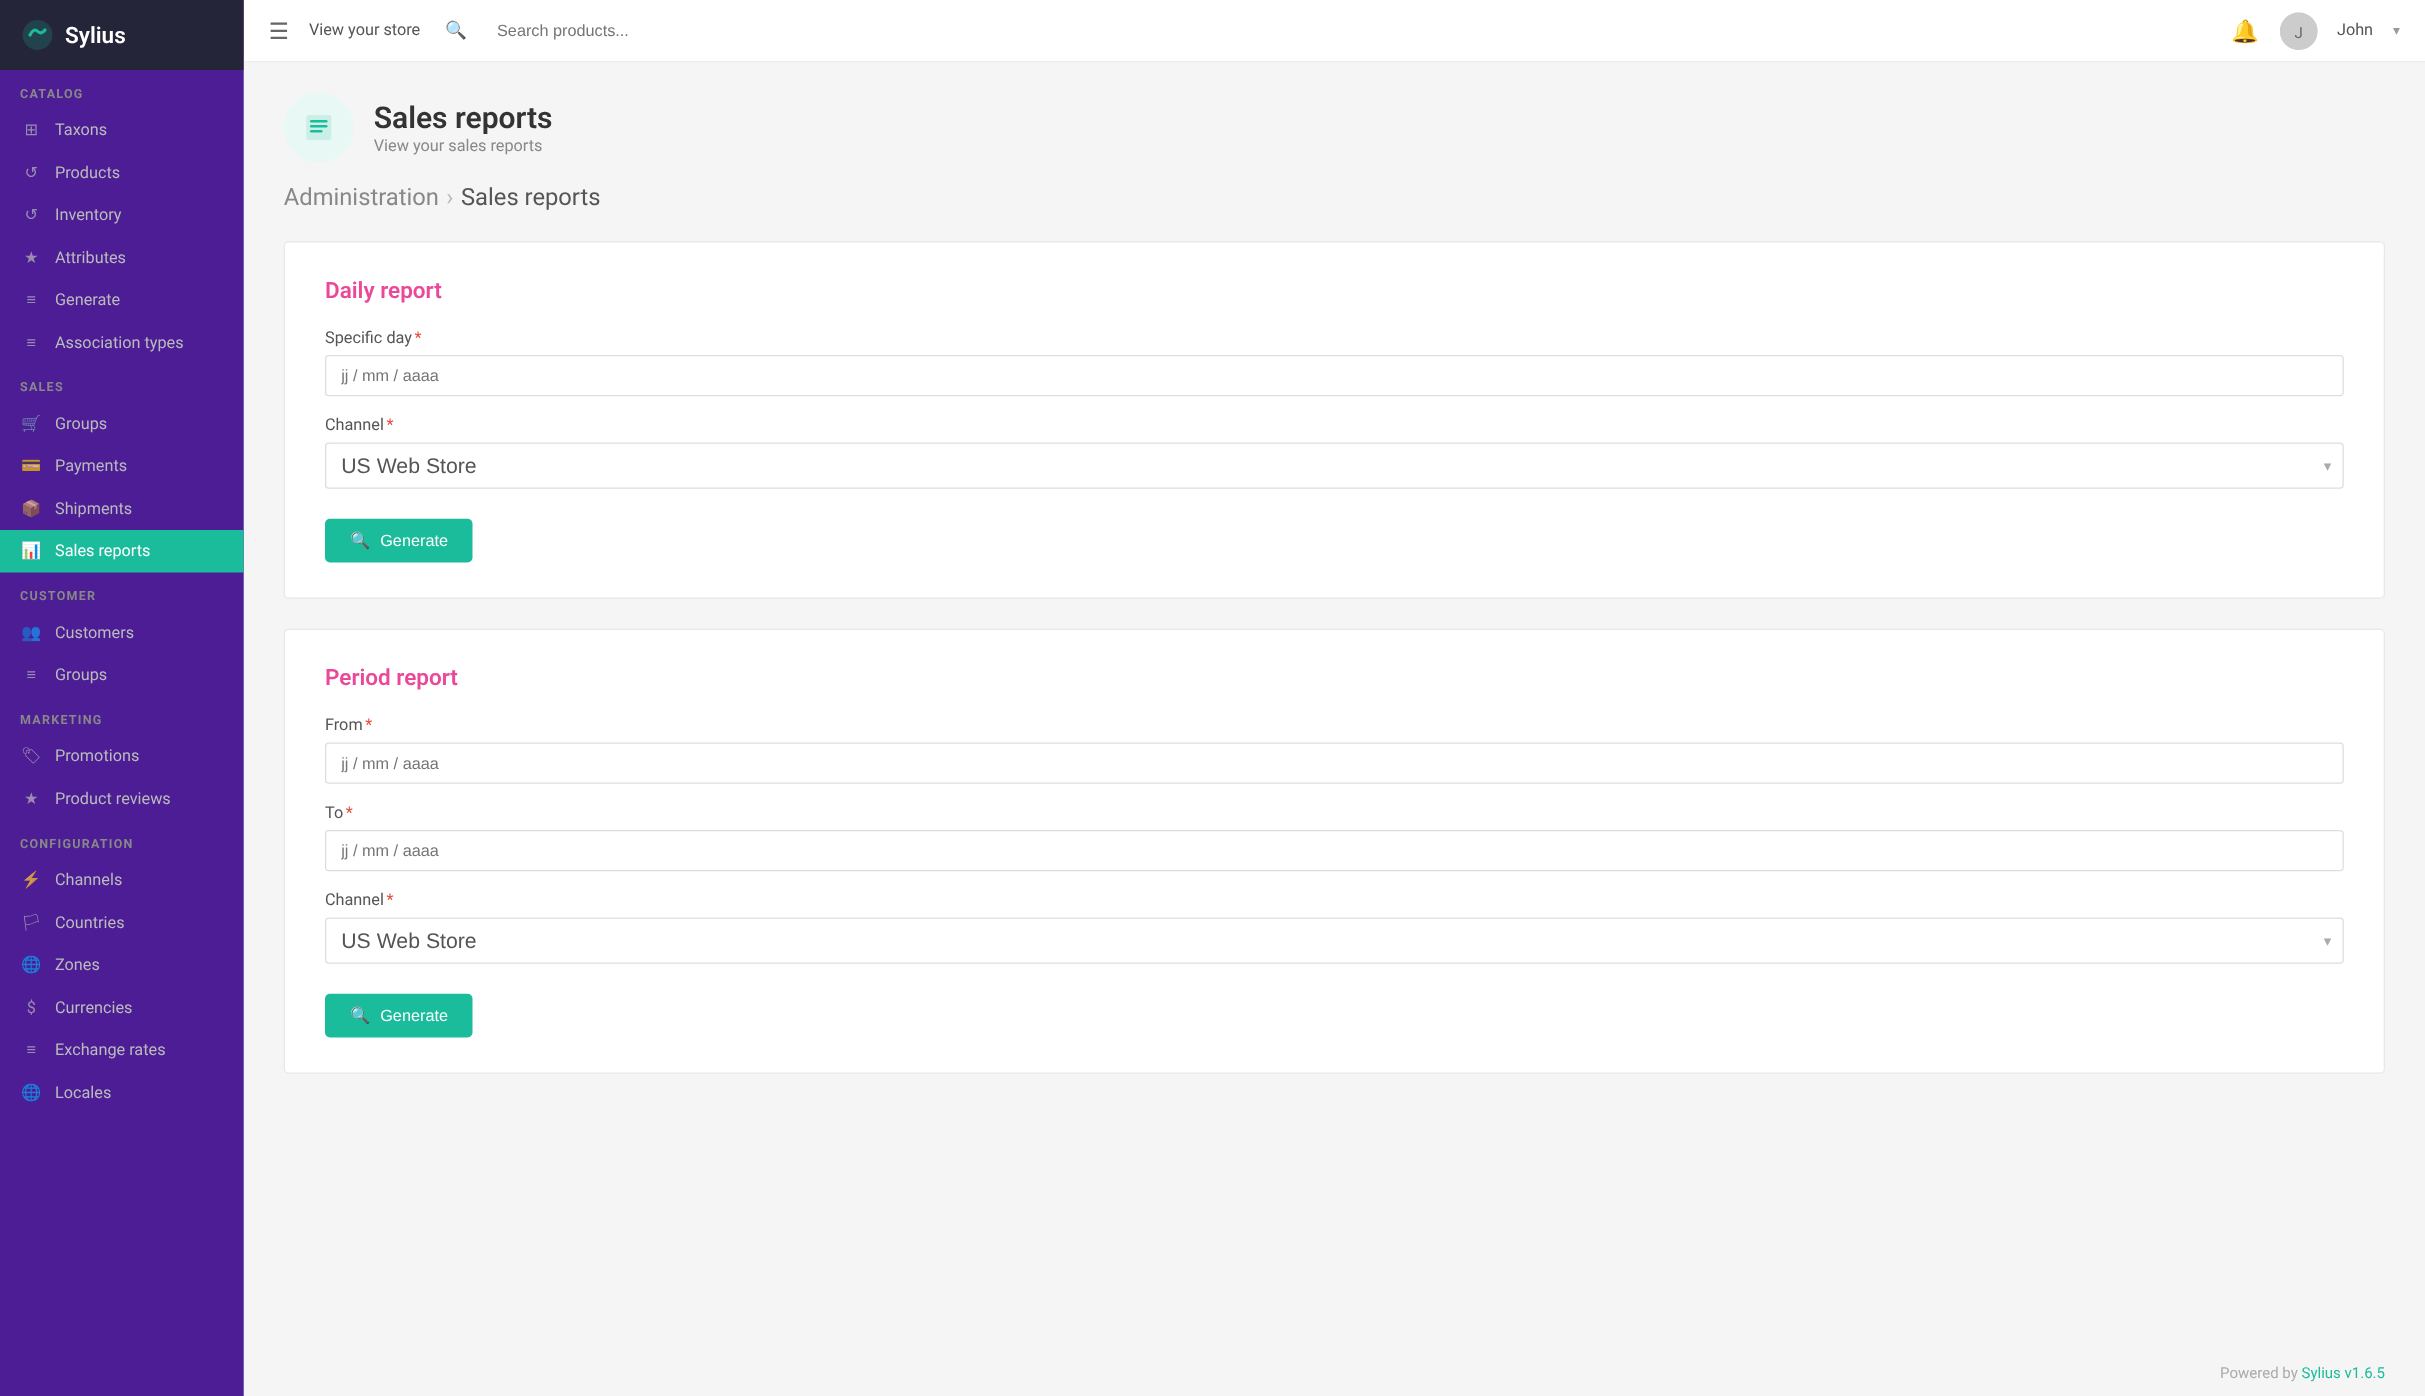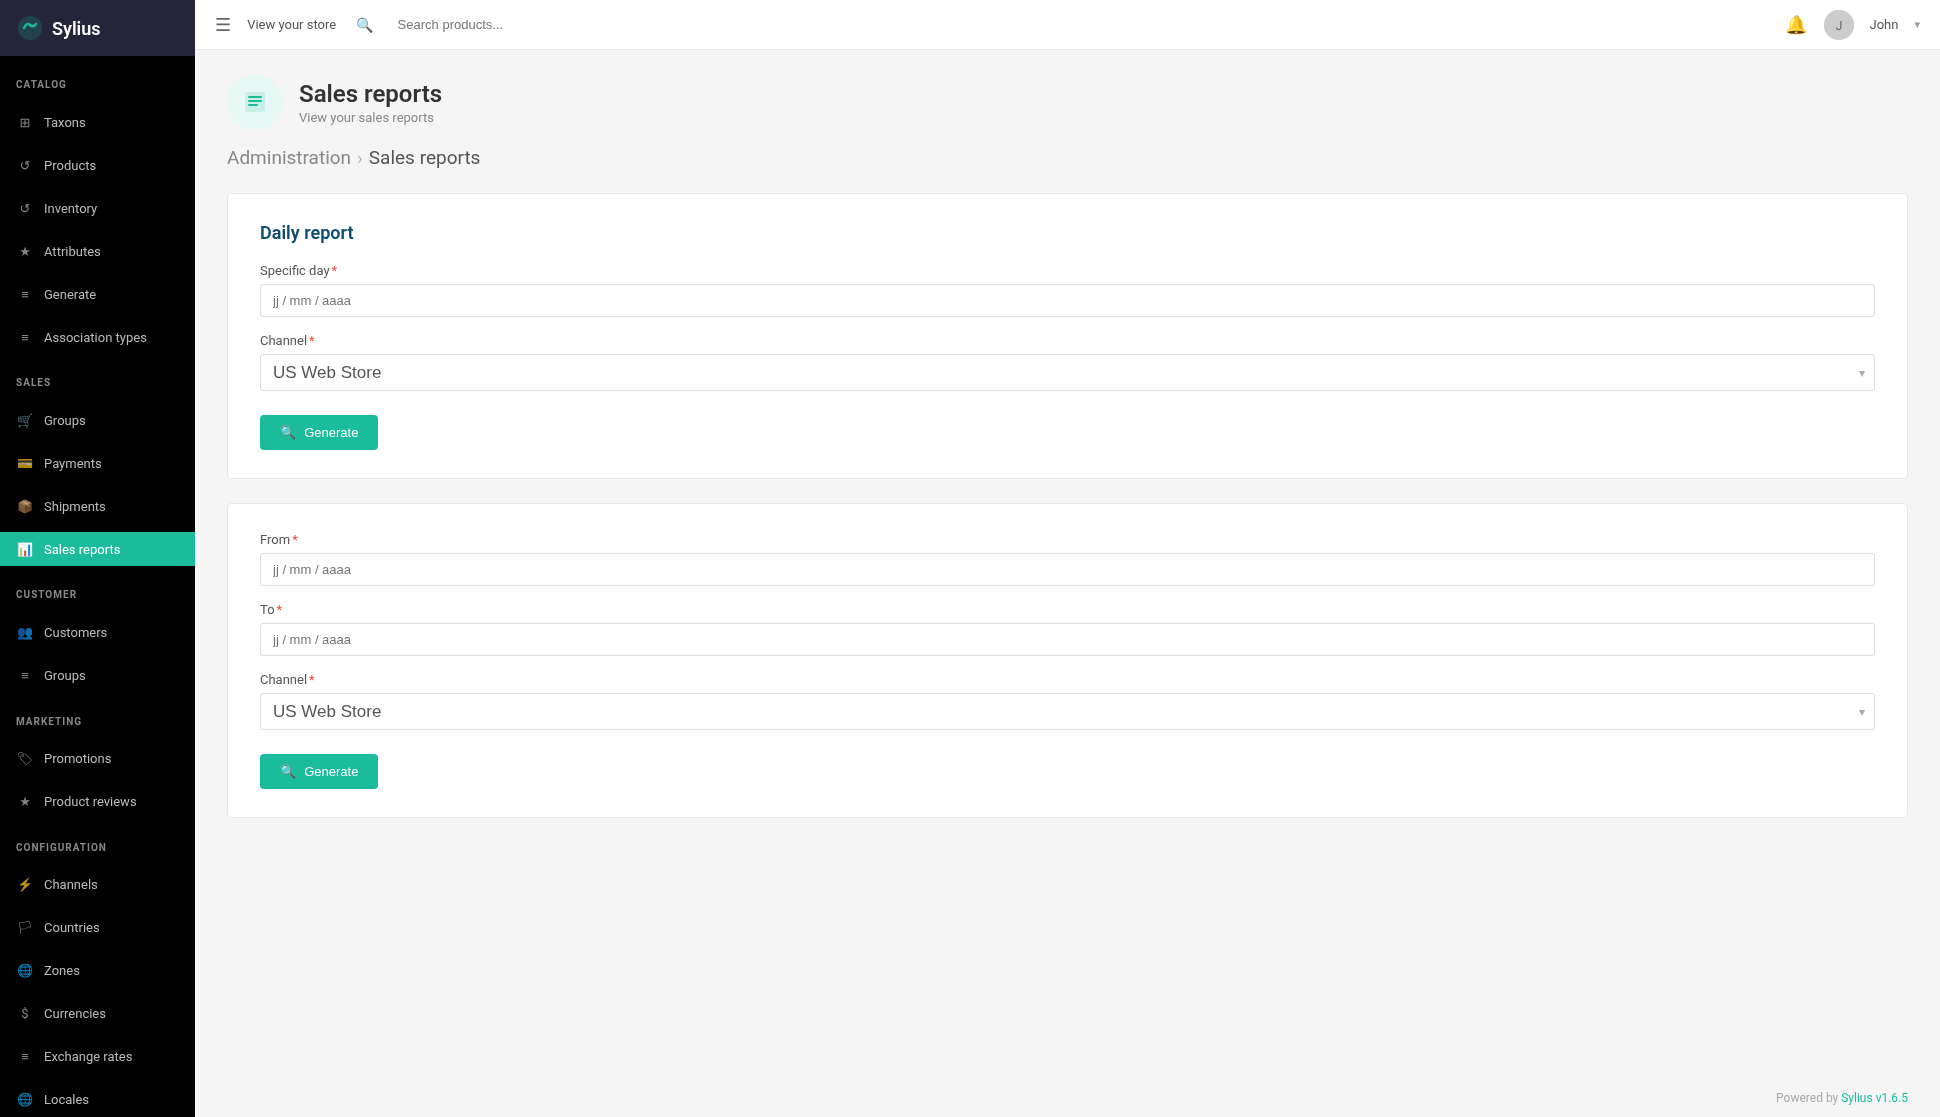--- a/index.html
+++ b/index.html
@@ -2,27 +2,26 @@
 <html><head>
   <meta charset="utf-8">
   <style>
     * { box-sizing: border-box; margin: 0; padding: 0; }
     body { font-family: -apple-system, BlinkMacSystemFont, 'Segoe UI', Roboto, sans-serif; background: #f5f5f5; display: flex; height: 100vh; overflow: hidden; }
 
     
     #sidebar {
       width: 195px;
       min-width: 195px;
-      background: #000000;
+      background: #4c1d95;
       color: #ccc;
       display: flex;
       flex-direction: column;
       overflow-y: auto;
       height: 100vh;
-      justify-content: space-between;
     }
     #sidebar-logo {
       display: flex;
       align-items: center;
       padding: 14px 16px;
       background: #25253a;
     }
     #sidebar-logo-icon {
       width: 28px;
       height: 28px;
@@ -150,21 +149,21 @@
     .report-card {
       background: #fff;
       border-radius: 4px;
       padding: 28px 32px;
       margin-bottom: 24px;
       border: 1px solid #e8e8e8;
     }
     .report-card-title {
       font-size: 18px;
       font-weight: 600;
-      color: #0c4a6e;
+      color: #ec4899;
       margin-bottom: 20px;
     }
     .form-field { margin-bottom: 16px; }
     .form-label {
       font-size: 13px;
       color: #555;
       margin-bottom: 6px;
       display: block;
     }
     .required-star { color: #e74c3c; margin-left: 2px; }
@@ -397,20 +396,21 @@
         </div>
       </div>
 
       <button class="generate-btn">
         <span class="btn-icon">🔍</span>
         <span>Generate</span>
       </button>
     </div>
 
     <div class="report-card">
+      <div class="report-card-title">Period report</div>
 
       <div class="form-field">
         <label class="form-label">
           <span>From</span><span class="required-star">*</span>
         </label>
         <input class="form-input" type="text" placeholder="jj / mm / aaaa" style="">
       </div>
 
       <div class="form-field">
         <label class="form-label">

